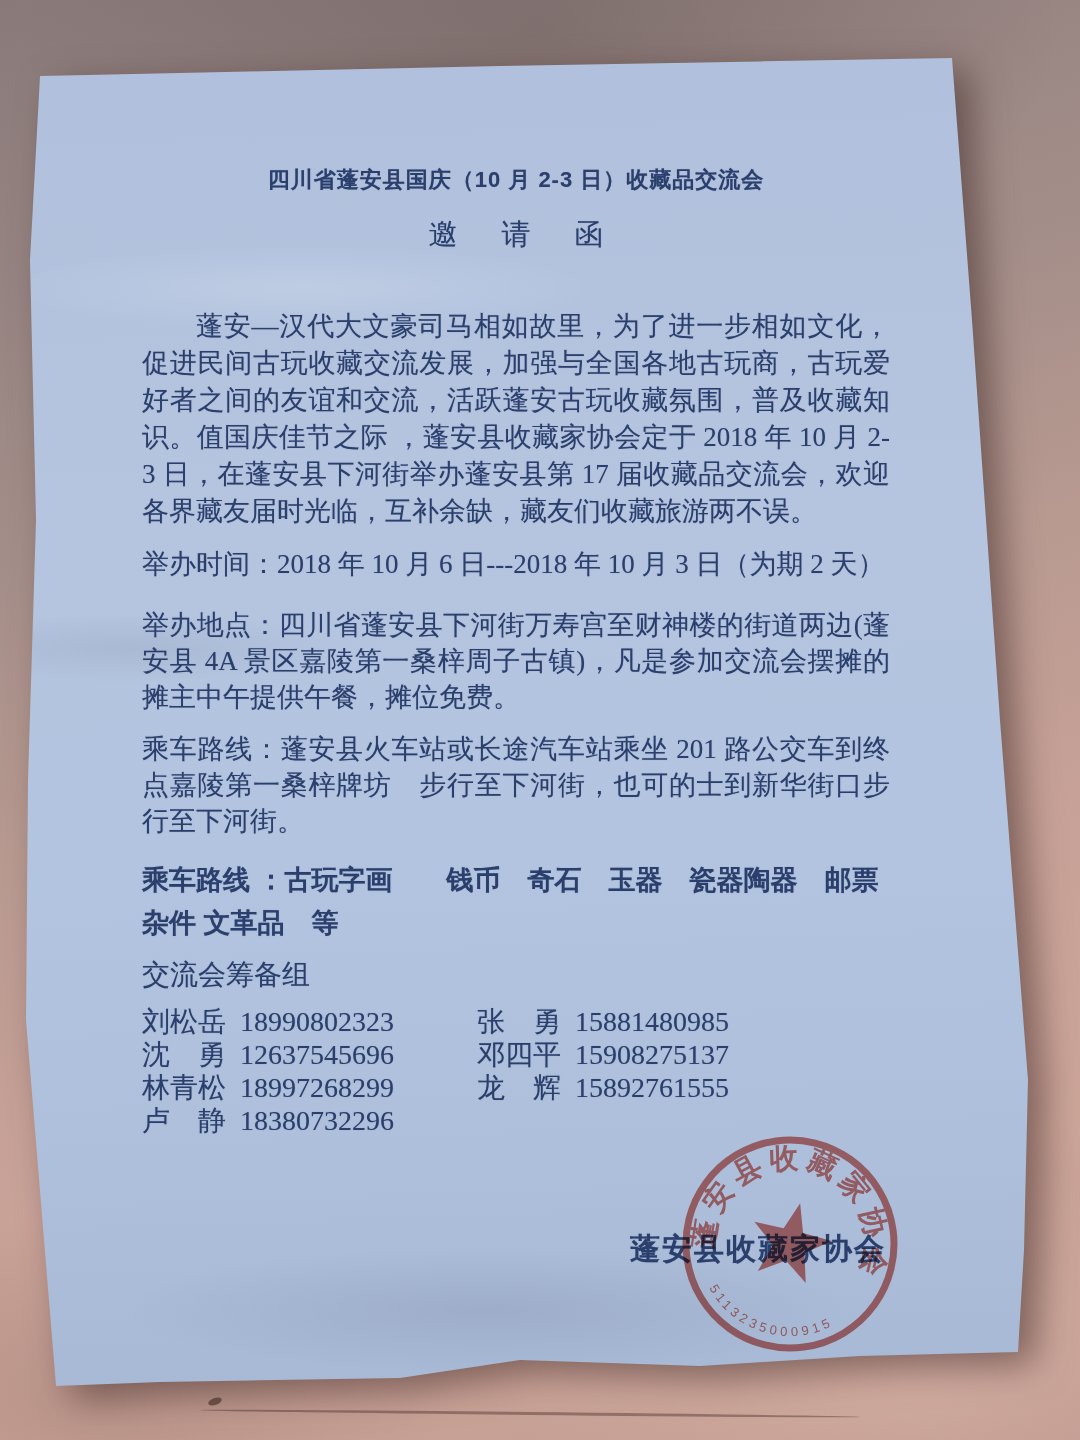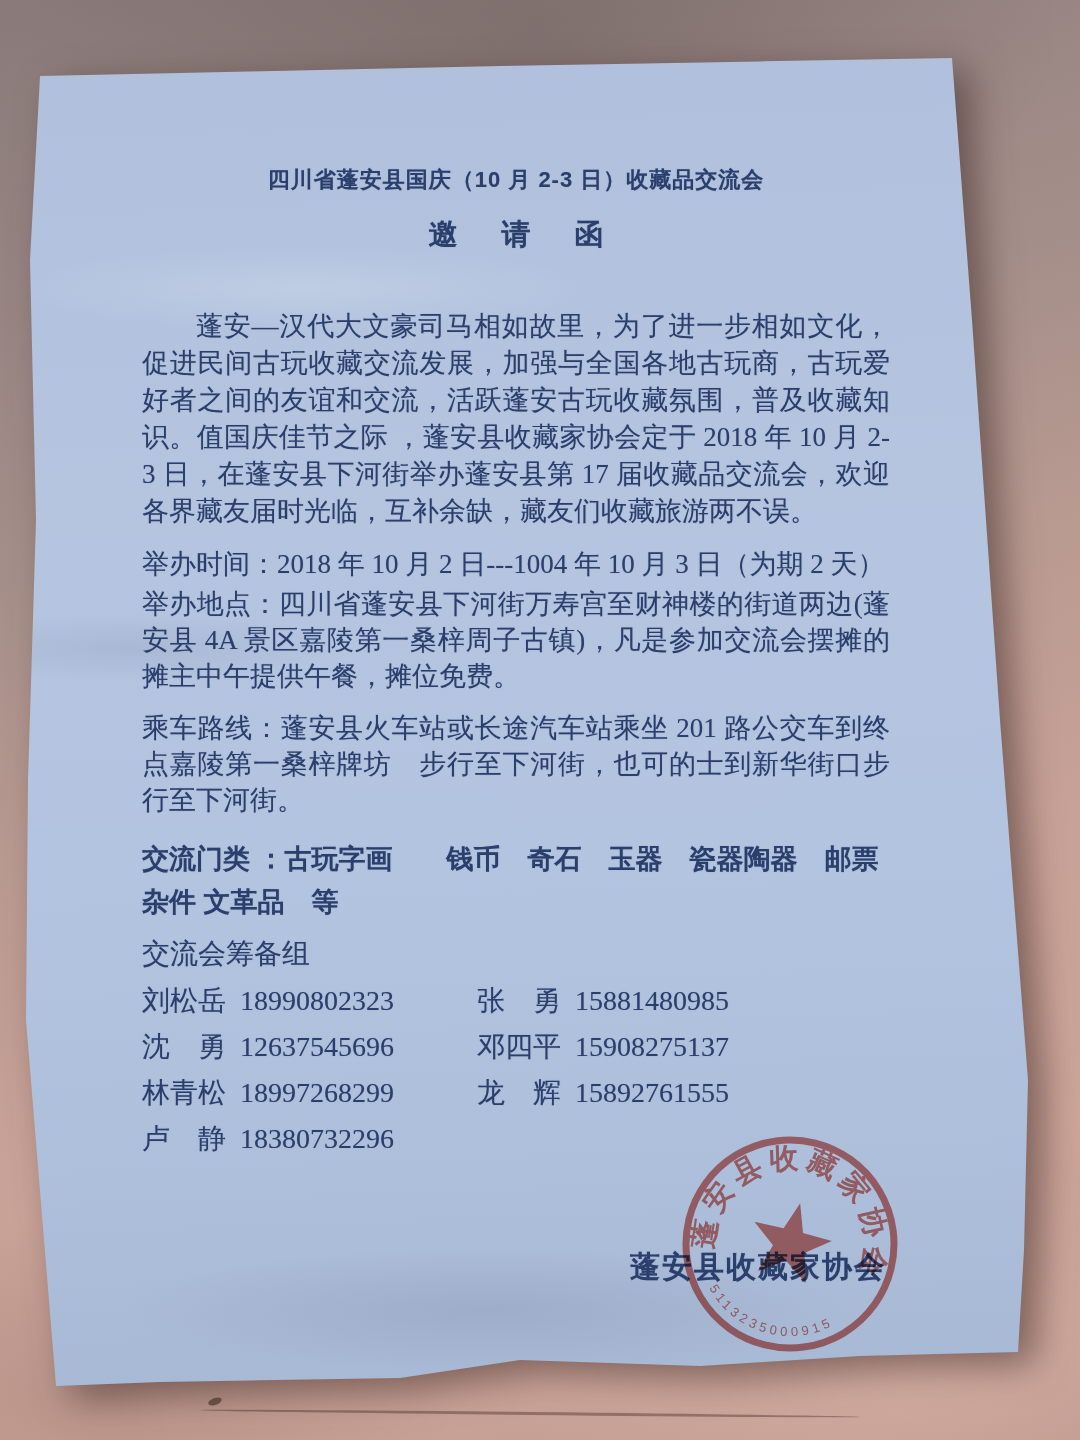--- a/index.html
+++ b/index.html
@@ -33,36 +33,36 @@
       radial-gradient(ellipse 300px 50px at 12% 45%, rgba(70,80,105,0.10), transparent 70%),
       linear-gradient(178deg,#b0c0dc 0%,#b5c5e0 35%,#b3c4e0 60%,#aebfdb 80%,#a6b7d4 100%);
   }
   .content{position:absolute;left:142px;top:0;width:748px;color:#2b3f6d;
     text-shadow:0 0 1px rgba(43,63,109,0.35);}
   .doc-title{
     margin:160px 0 0 0;text-align:center;font-size:22px;line-height:40px;font-weight:bold;
     font-family:"Liberation Sans","DejaVu Sans",sans-serif;letter-spacing:1px;
   }
   .doc-subtitle{
-    margin:14px 0 0 0;text-align:center;font-size:29px;line-height:40px;font-weight:bold;
+    margin:14px 0 0 0;text-align:center;font-size:29px;line-height:40px;font-weight:normal;
     font-family:"Liberation Sans","DejaVu Sans",sans-serif;letter-spacing:18px;text-indent:18px;
   }
   .para{font-size:27px;line-height:37px;text-align:justify;margin:0;}
   .intro{margin-top:54px;text-indent:2em;}
   .schedule{margin-top:16px;}
-  .venue{margin-top:3px;line-height:36px;}
+  .venue{margin-top:24px;line-height:36px;}
   .route{margin-top:16px;line-height:36px;}
   .categories{
     margin-top:20px;font-family:"Liberation Sans","DejaVu Sans",sans-serif;
     font-weight:bold;font-size:27px;line-height:43px;text-align:left;
   }
   .committee{margin-top:10px;font-size:28px;line-height:40px;}
   .contacts{
     margin-top:10px;display:grid;grid-template-columns:335px auto;
-    row-gap:13px;font-size:28px;line-height:33px;
+    font-size:28px;line-height:33px;
   }
   .contact-entry{white-space:nowrap;}
   .contact-entry .name{margin-right:14px;}
   .sign-block{position:relative;height:240px;}
   .signature{
     position:absolute;left:488px;top:92px;font-size:30px;letter-spacing:2px;
     font-weight:600;white-space:nowrap;
   }
   .seal{position:absolute;left:668px;top:1122px;width:244px;height:244px;
     mix-blend-mode:multiply;opacity:0.9;}
@@ -78,27 +78,27 @@
   <div class="paper">
 
     <div class="content">
 
       <h1 class="doc-title">四川省蓬安县国庆（10 月 2-3 日）收藏品交流会</h1>
 
       <h2 class="doc-subtitle">邀 请 函</h2>
 
       <p class="para intro">蓬安—汉代大文豪司马相如故里，为了进一步相如文化，促进民间古玩收藏交流发展，加强与全国各地古玩商，古玩爱好者之间的友谊和交流，活跃蓬安古玩收藏氛围，普及收藏知识。值国庆佳节之际 ，蓬安县收藏家协会定于 2018 年 10 月 2-3 日，在蓬安县下河街举办蓬安县第 17 届收藏品交流会，欢迎各界藏友届时光临，互补余缺，藏友们收藏旅游两不误。</p>
 
-      <p class="para schedule"><span>举办时间：</span><span>2018 年 10 月 2 日---1004 年 10 月 3 日（为期 2 天）</span></p>
+      <p class="para schedule"><span>举办时间：</span><span>2018 年 10 月 6 日---2018 年 10 月 3 日（为期 2 天）</span></p>
 
       <p class="para venue"><span>举办地点：</span><span>四川省蓬安县下河街万寿宫至财神楼的街道两边(蓬安县 4A 景区嘉陵第一桑梓周子古镇)，凡是参加交流会摆摊的摊主中午提供午餐，摊位免费。</span></p>
 
       <p class="para route"><span>乘车路线：</span><span>蓬安县火车站或长途汽车站乘坐 201 路公交车到终点嘉陵第一桑梓牌坊　步行至下河街，也可的士到新华街口步行至下河街。</span></p>
 
-      <p class="para categories"><span>交流门类 ：</span><span>古玩字画　　钱币　奇石　玉器　瓷器陶器　邮票　杂件 文革品　等</span></p>
+      <p class="para categories"><span>乘车路线 ：</span><span>古玩字画　　钱币　奇石　玉器　瓷器陶器　邮票　杂件 文革品　等</span></p>
 
       <p class="para committee">交流会筹备组</p>
 
       <div class="contacts">
         <div class="contact-entry"><span class="name">刘松岳</span><span class="phone">18990802323</span></div>
         <div class="contact-entry"><span class="name">张　勇</span><span class="phone">15881480985</span></div>
         <div class="contact-entry"><span class="name">沈　勇</span><span class="phone">12637545696</span></div>
         <div class="contact-entry"><span class="name">邓四平</span><span class="phone">15908275137</span></div>
         <div class="contact-entry"><span class="name">林青松</span><span class="phone">18997268299</span></div>
         <div class="contact-entry"><span class="name">龙　辉</span><span class="phone">15892761555</span></div>

